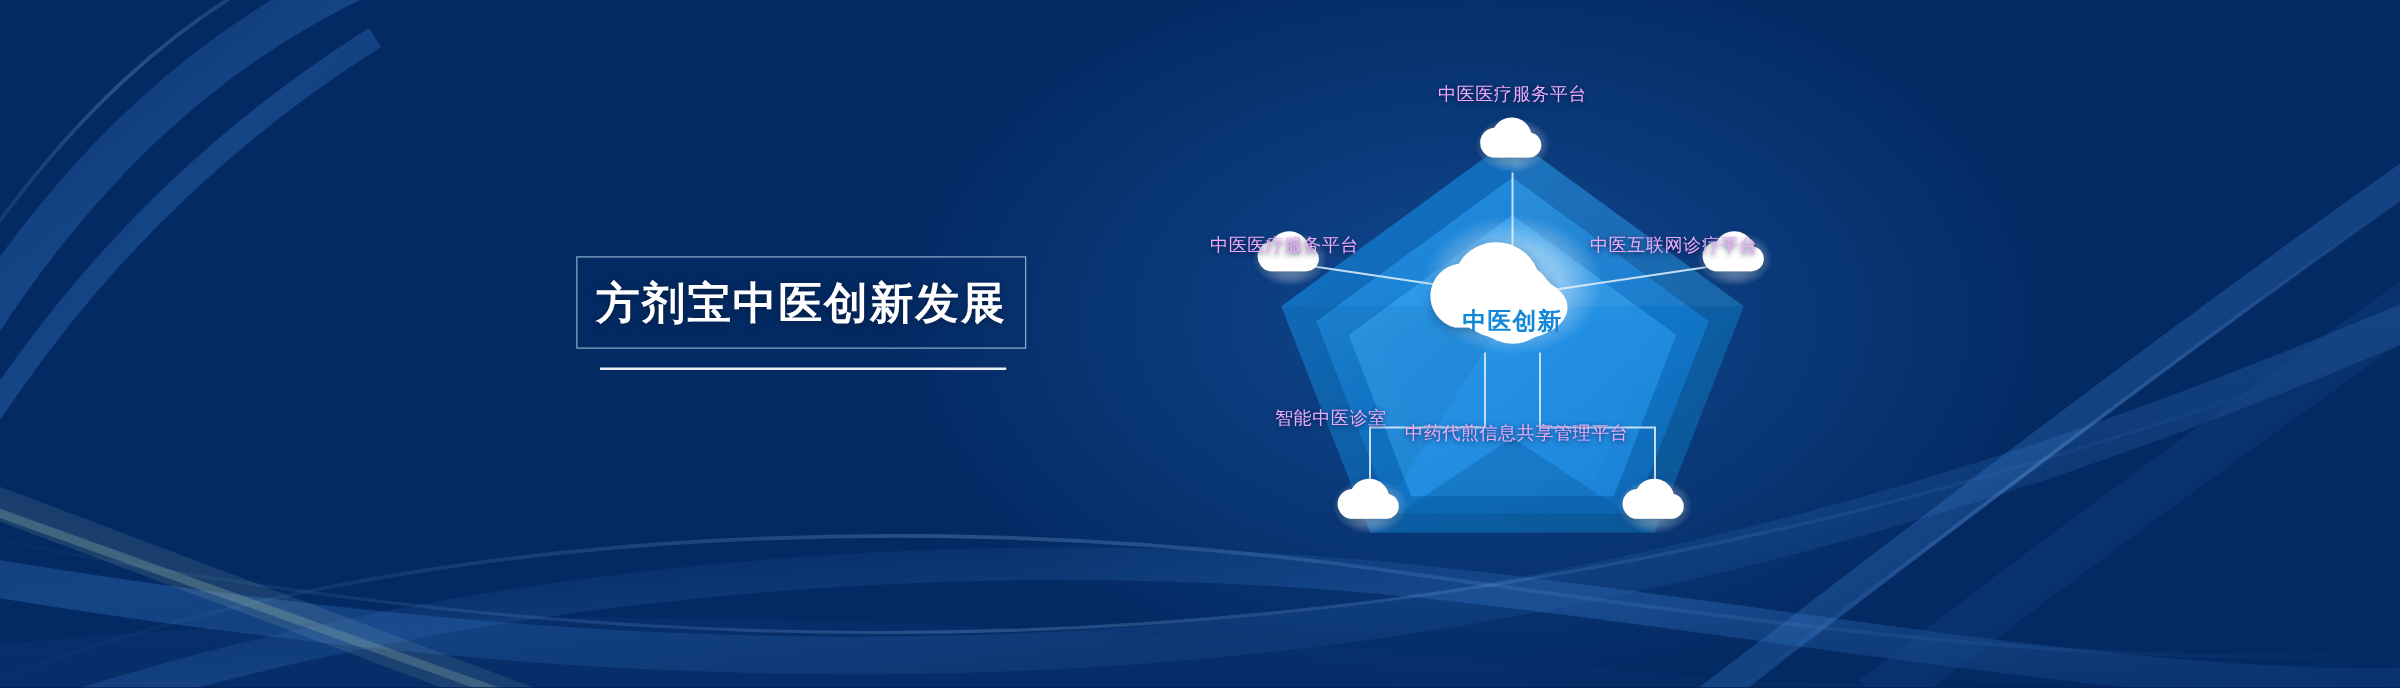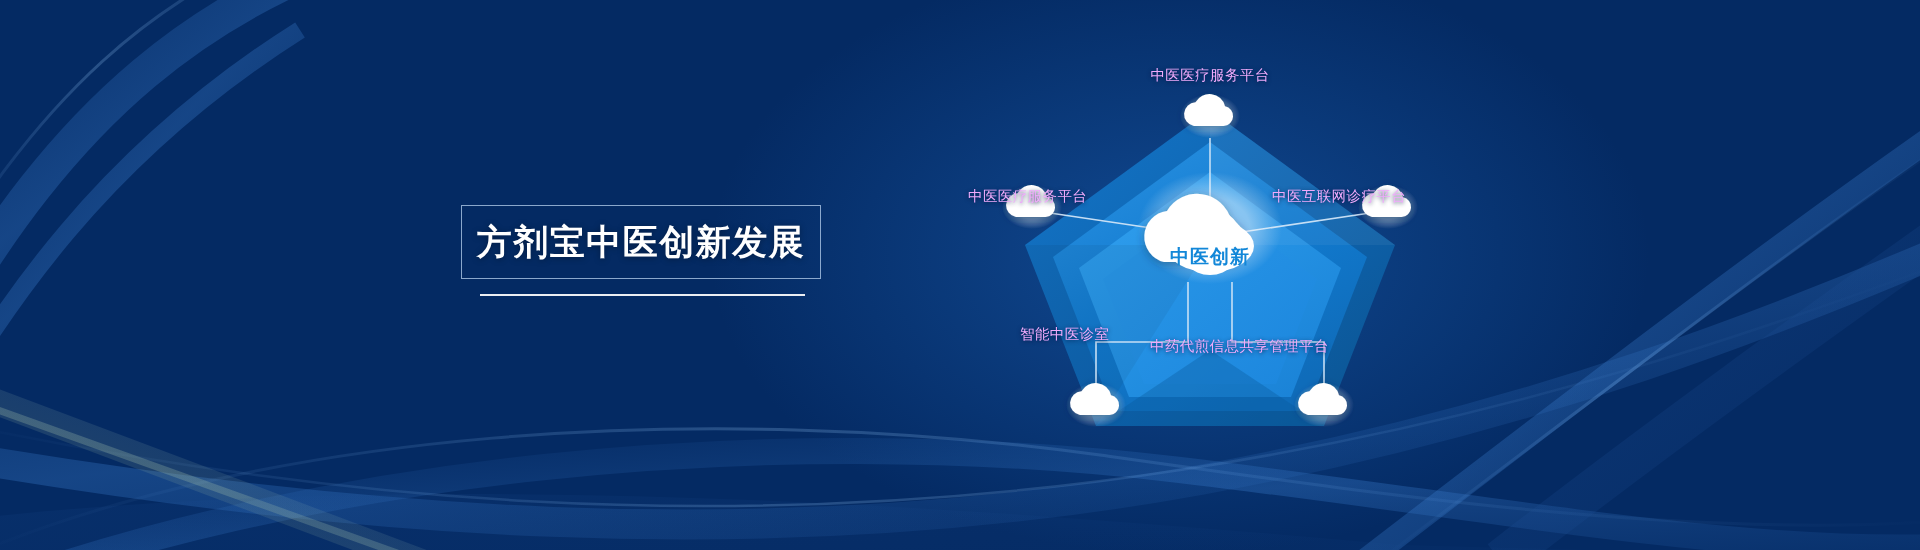--- a/index.html
+++ b/index.html
@@ -85,21 +85,21 @@
     font-weight: normal;
     white-space: nowrap;
     letter-spacing: 0.4px;
     text-shadow: 0 1px 4px rgba(0, 20, 60, 0.85);
   }
 
   #label-top   { left: 250px; top: 16px; transform: translateX(-50%); }
   #label-left  { left: 8px;   top: 137px; }
   #label-right { left: 312px; top: 137px; }
   #label-bl    { left: 60px;  top: 275px; }
-  #label-br    { left: 190px; top: 287px; text-align: right; }
+  #label-br    { left: 164px; top: 287px; text-align: right; }
 
   #center-text {
     position: absolute;
     left: 250px;
     top: 163px;
     transform: translate(-50%, -50%);
     color: #1287d8;
     font-size: 19px;
     font-weight: bold;
     letter-spacing: 1px;

